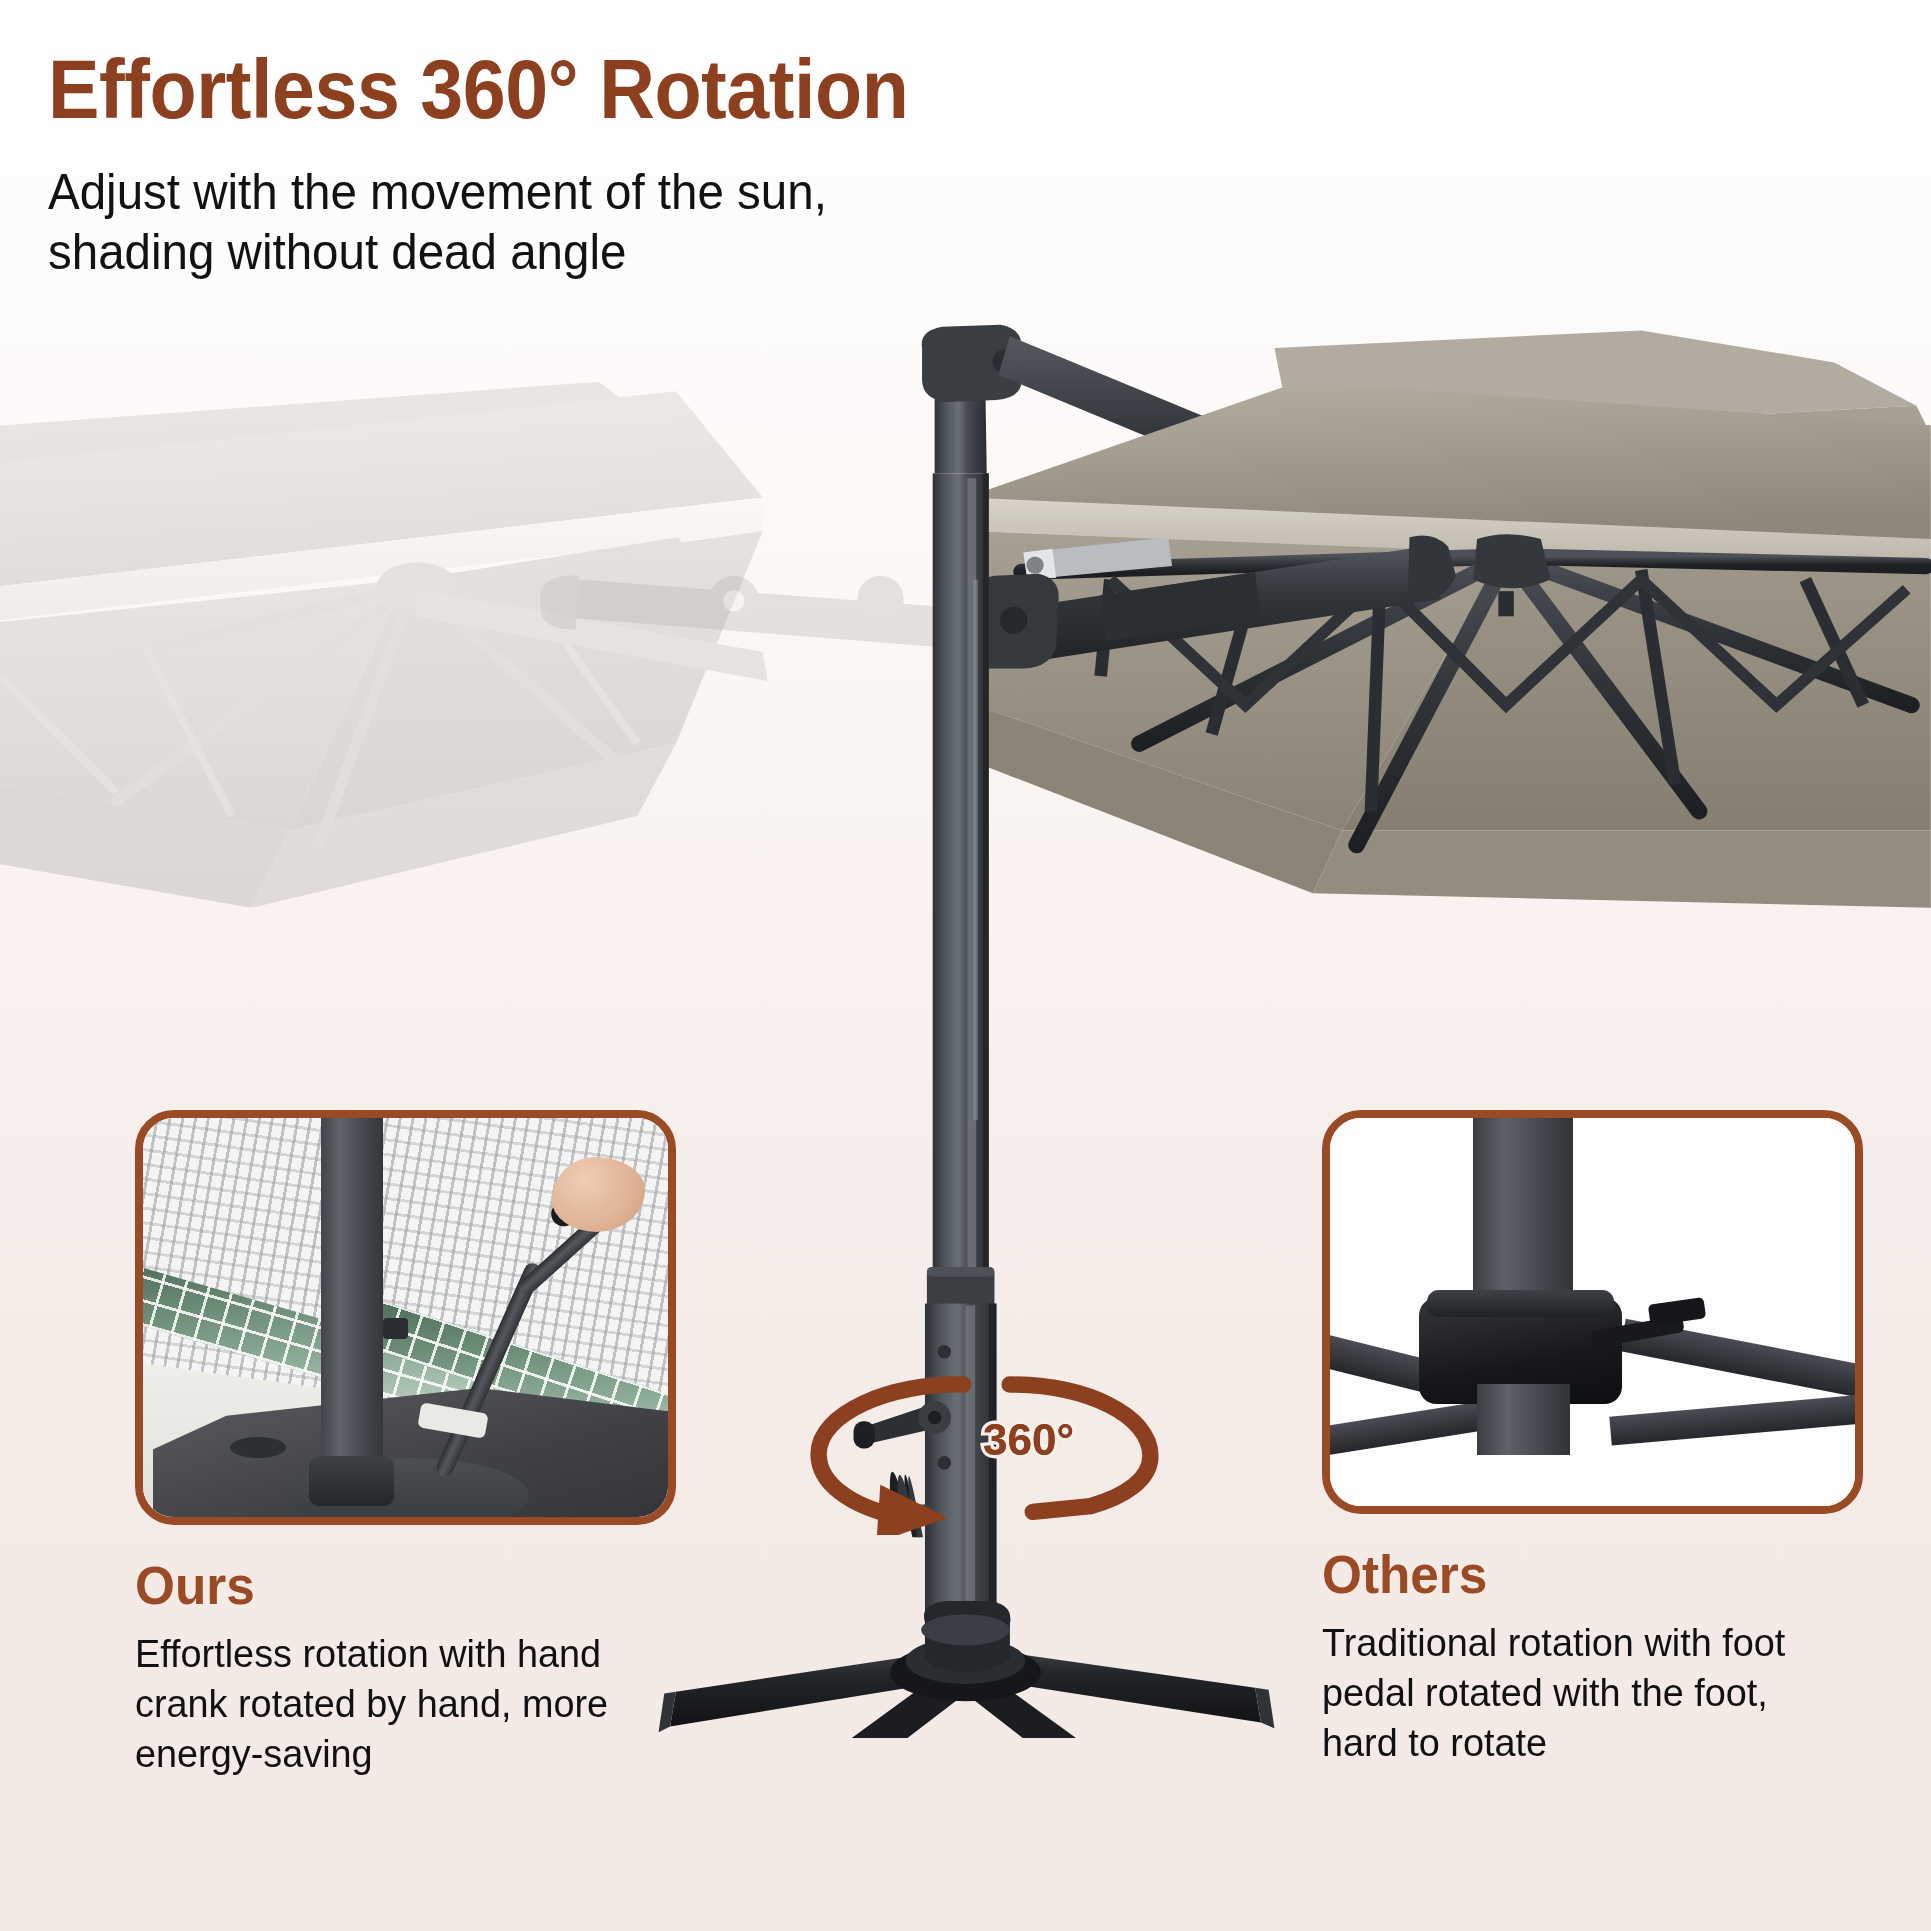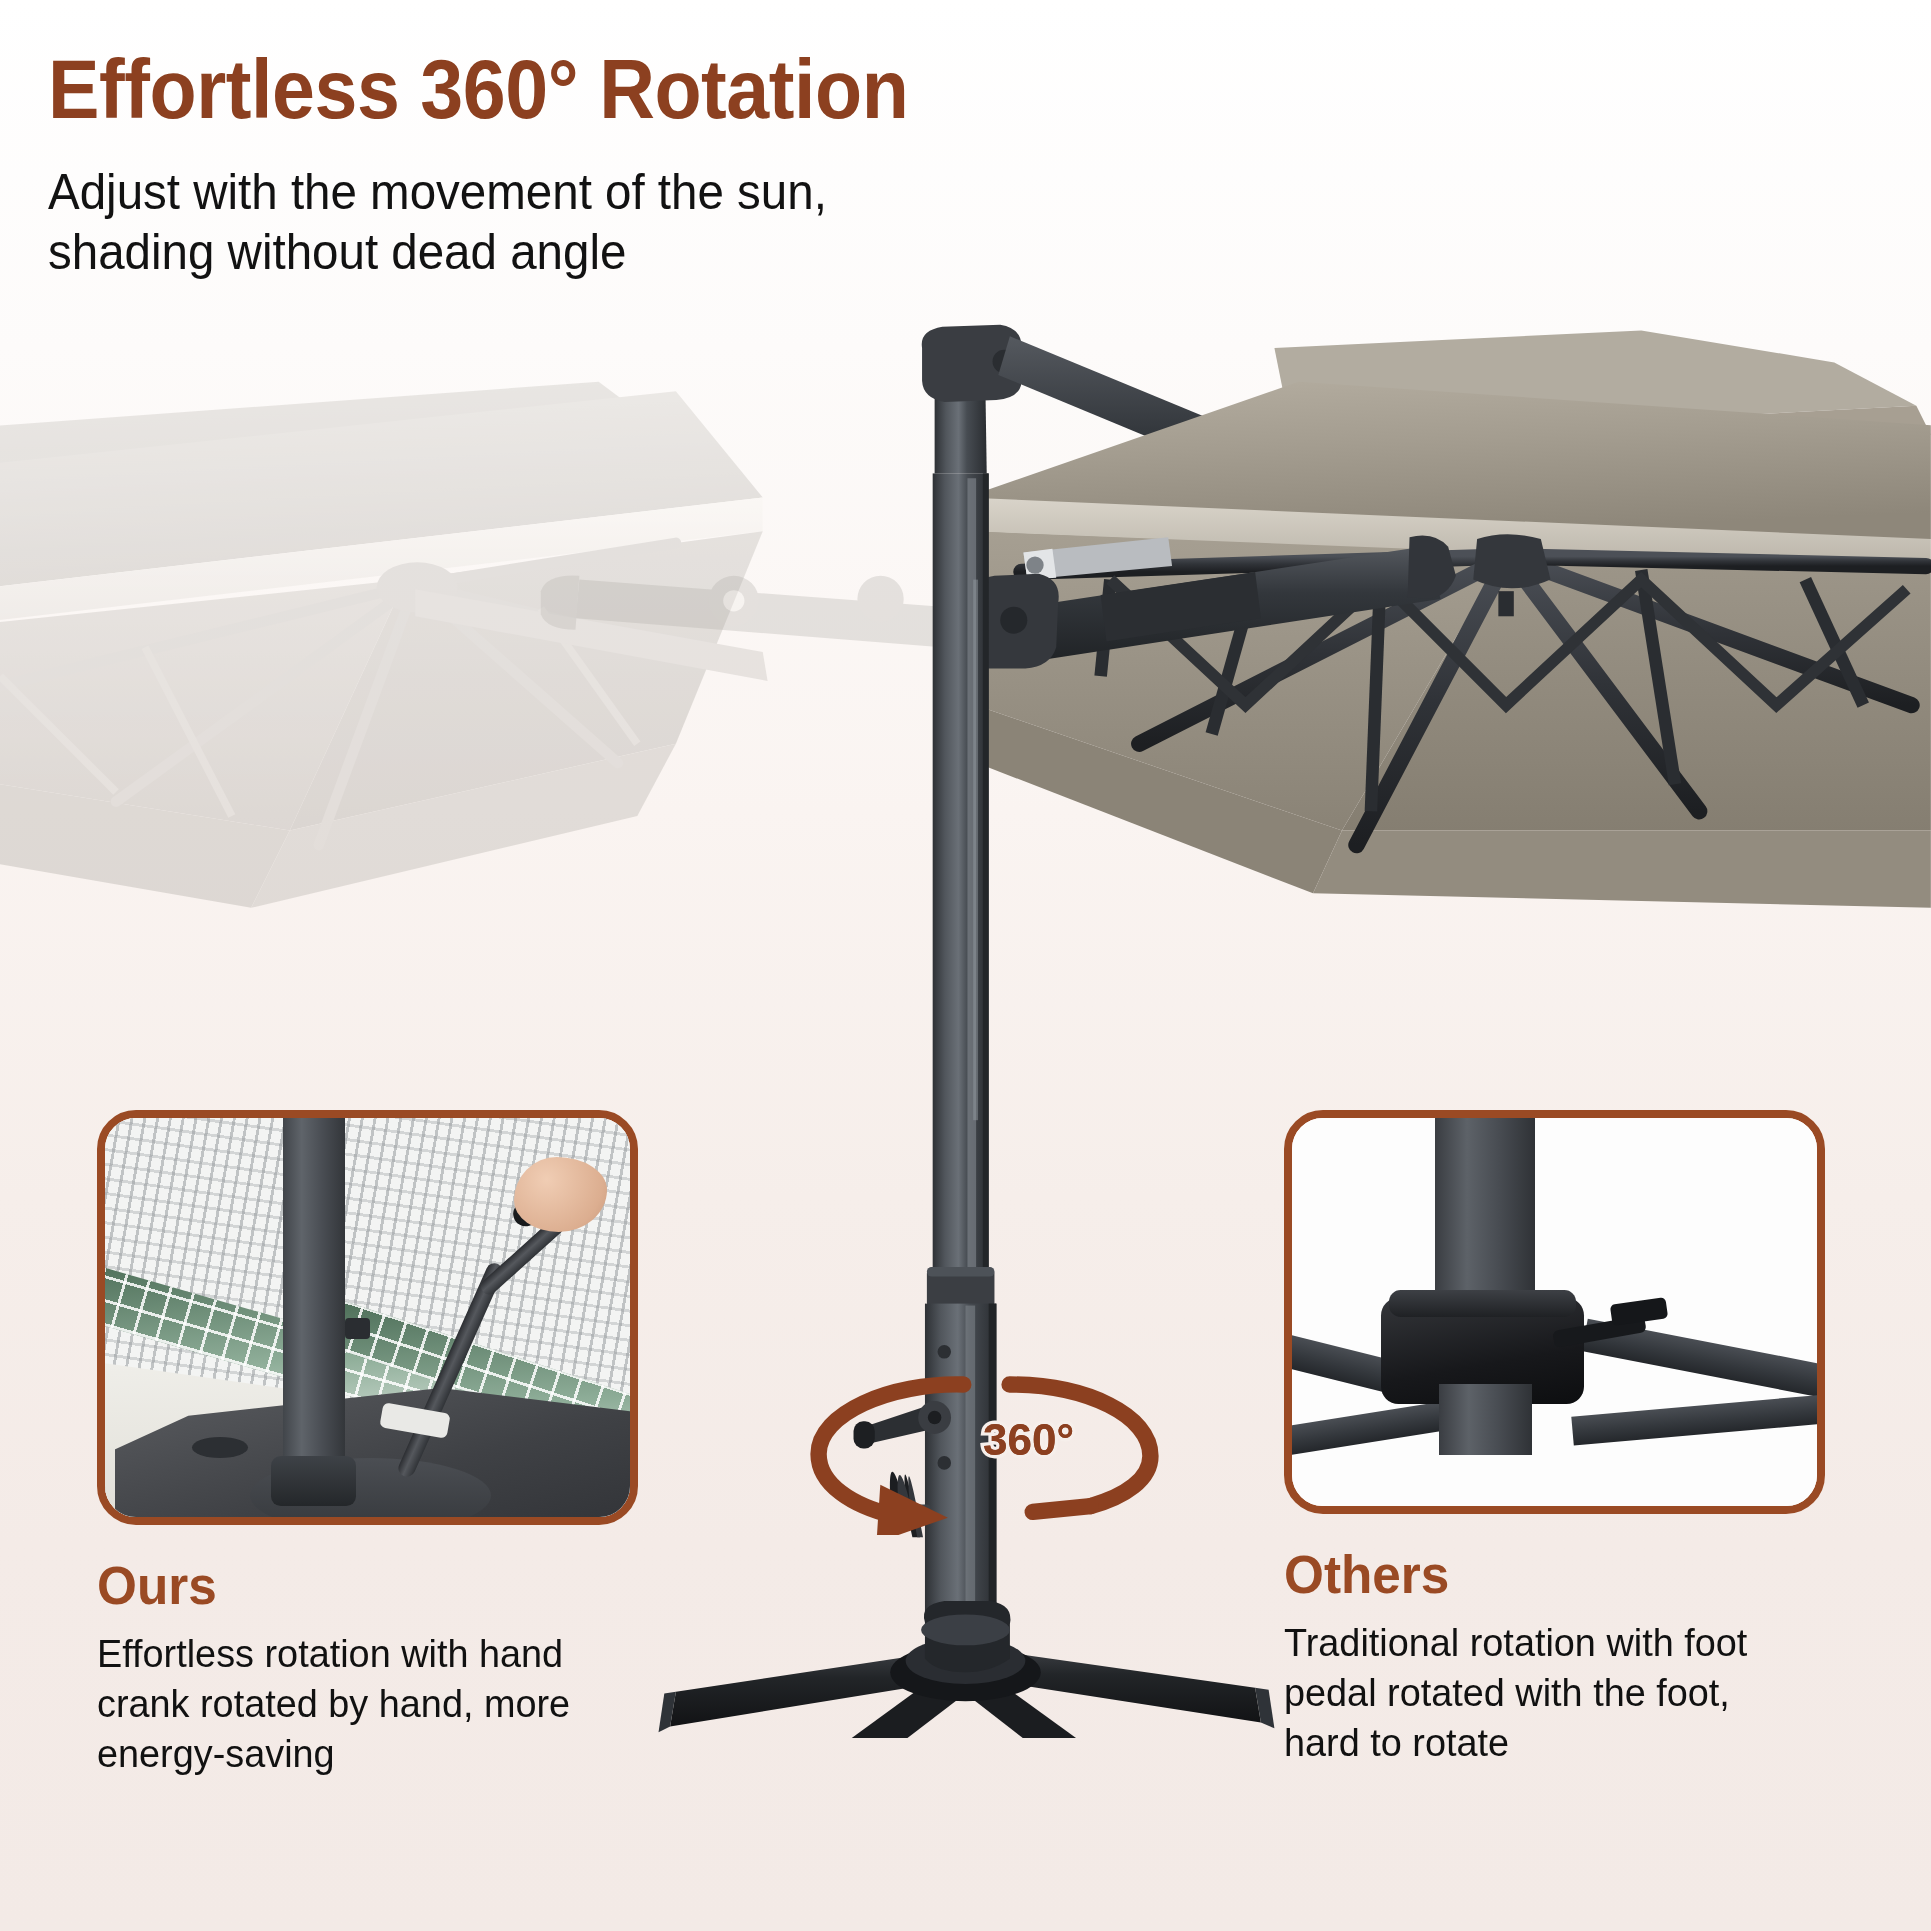--- a/index.html
+++ b/index.html
@@ -85,21 +85,21 @@
   #rot-label-top {
     position: absolute;
     left: 182px; top: 44px;
     font-size: 44px;
     font-weight: bold;
     color: #8c4020;
     z-index: 3;
   }
 
   
-  .card { position: absolute; }
+  .card { position: absolute; margin-left: 38px; }
   #card-ours   { left: 97px;  top: 1110px; width: 541px; }
   #card-others { left: 1284px; top: 1110px; width: 541px; }
 
   .photo-frame {
     width: 541px; height: 415px;
     border: 8.7px solid #9a4a24;
     border-radius: 39px;
     overflow: hidden;
     background: #ffffff;
     position: relative;

